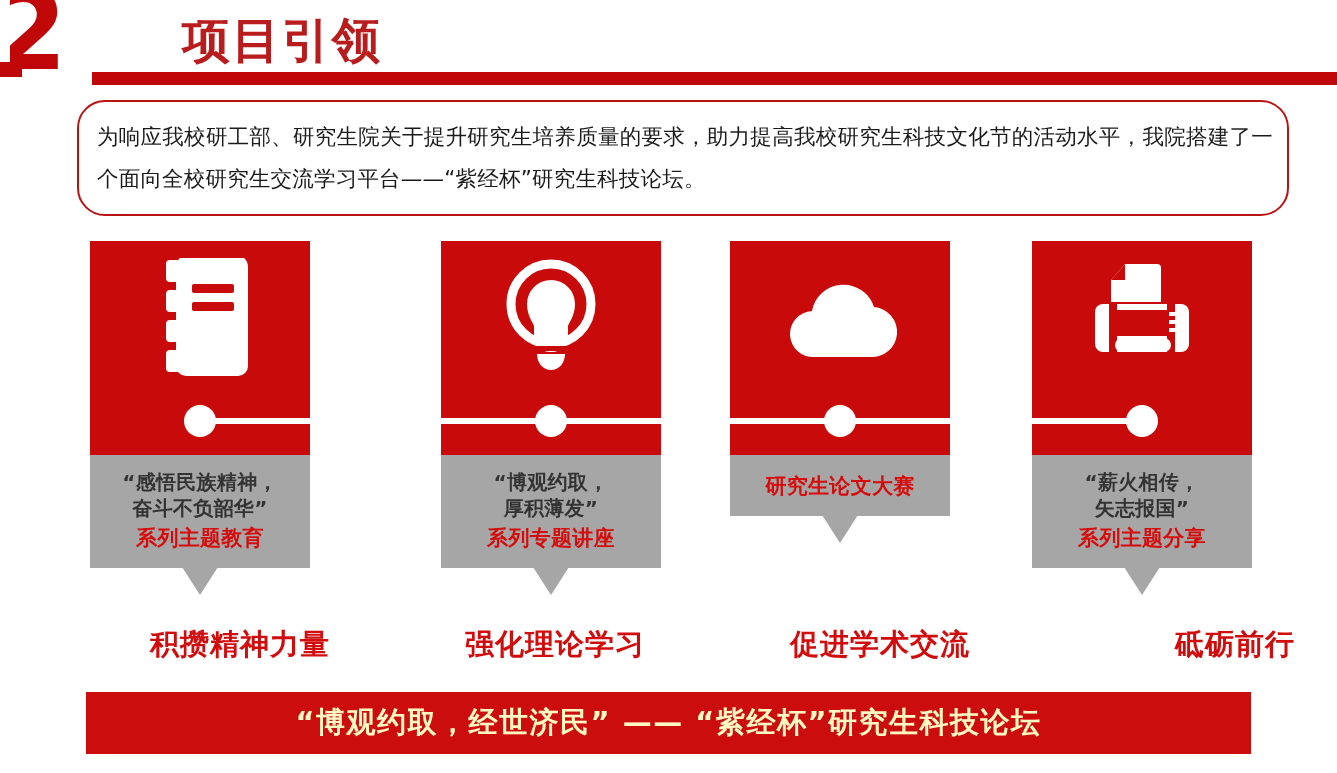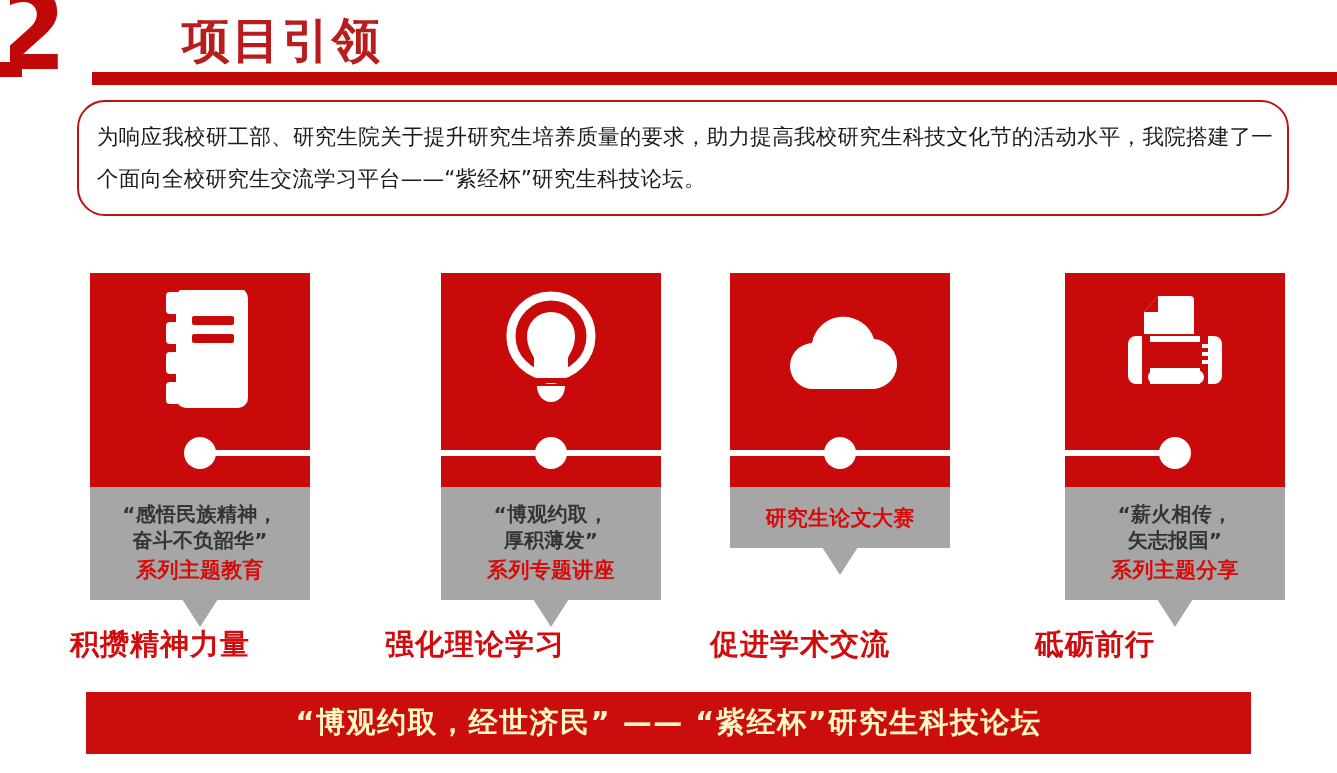--- a/index.html
+++ b/index.html
@@ -96,26 +96,25 @@
     position: absolute;
     left: 0;
     top: 241px;
     width: 1337px;
     height: 340px;
   }
   .card {
     position: absolute;
     top: 0;
     width: 220px;
-    margin-top: 32px;
   }
   .card-1 { left: 90px; }
   .card-2 { left: 405px; padding-left: 36px; }
   .card-3 { left: 730px; }
-  .card-4 { left: 1065px; }
+  .card-4 { left: 1032px; }
 
   .card-top {
     position: relative;
     width: 100%;
     height: 214px;
     background: #C80A0A;
     overflow: visible;
   }
   .card-icon {
     position: absolute;
@@ -199,21 +198,21 @@
     position: absolute;
     left: 0;
     top: 625px;
     width: 1337px;
     height: 50px;
   }
   .outcome {
     position: absolute;
     top: 0;
     width: 260px;
-    text-align: left;
+    text-align: right;
     font-size: 29px;
     font-weight: bold;
     color: #D10C0C;
     letter-spacing: 1px;
   }
   .outcome-1 { left: 70px; }
   .outcome-2 { left: 385px; }
   .outcome-3 { left: 710px; }
   .outcome-4 { left: 1035px; }
 

